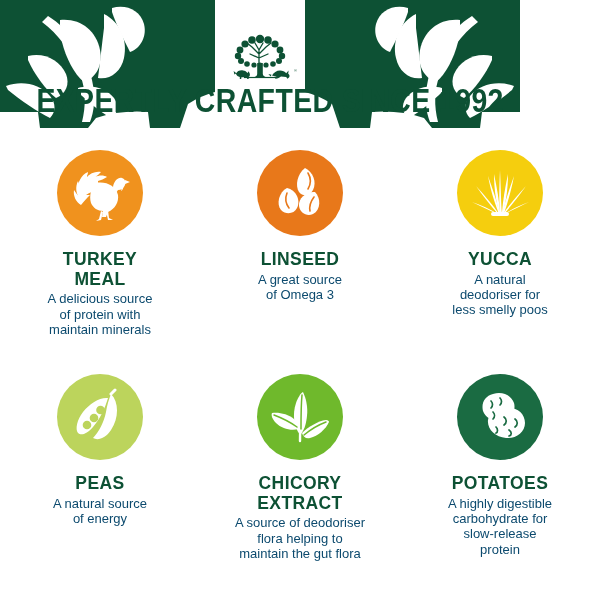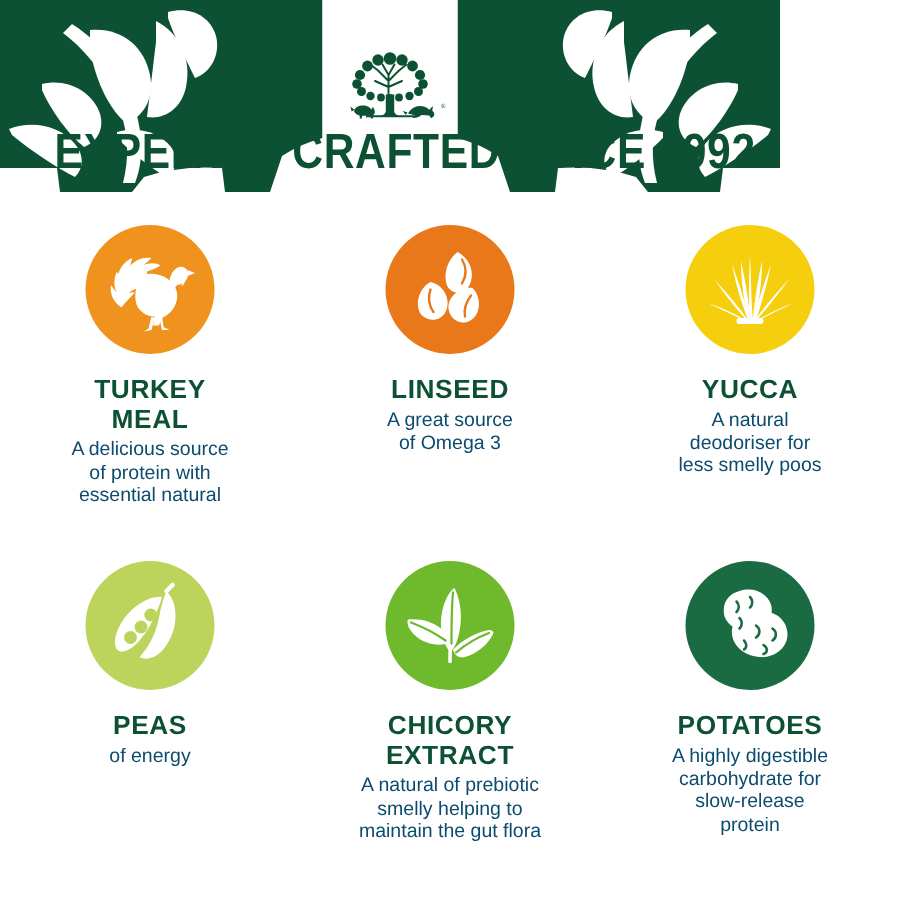--- a/index.html
+++ b/index.html
@@ -200,21 +200,21 @@
         </g>
       </svg>
     </div>
     <div class="feature-title">
       <div>TURKEY</div>
       <div>MEAL</div>
     </div>
     <div class="feature-desc">
       <div>A delicious source</div>
       <div>of protein with</div>
-      <div>essential natural</div>
+      <div>maintain minerals</div>
     </div>
   </div>
 
   <div class="feature-cell">
     <div class="icon-badge" style="background:#E8781A">
       <svg width="58" height="58" viewBox="0 0 58 58" aria-hidden="true">
         <g fill="#ffffff">
 
           <path d="M34 4 C42 8 46 18 42 26 C39 32 32 33 28 28 C24 22 26 10 34 4 Z"></path>
 
@@ -281,20 +281,21 @@
           <ellipse cx="29.5" cy="22" rx="4.3" ry="4.3"></ellipse>
         </g>
 
         <path d="M40 6 L44 2" stroke="#ffffff" stroke-width="3" stroke-linecap="round"></path>
       </svg>
     </div>
     <div class="feature-title">
       <div>PEAS</div>
     </div>
     <div class="feature-desc">
+      <div>A natural source</div>
       <div>of energy</div>
     </div>
   </div>
 
   <div class="feature-cell" style="margin-top:2px">
     <div class="icon-badge" style="background:#6FB92C">
       <svg width="60" height="60" viewBox="0 0 60 60" aria-hidden="true">
         <g fill="#ffffff">
 
           <path d="M30 48 C24 40 22 28 26 16 C28 10 31 6 33 5 C36 11 38 20 37 29 C36 38 34 44 30 48 Z"></path>
@@ -310,22 +311,22 @@
           <path d="M4 28 C12 31 20 35 27 40"></path>
           <path d="M56 35 C48 38 40 43 34 48"></path>
         </g>
       </svg>
     </div>
     <div class="feature-title">
       <div>CHICORY</div>
       <div>EXTRACT</div>
     </div>
     <div class="feature-desc">
-      <div>A natural of prebiotic</div>
-      <div>smelly helping to</div>
+      <div>A source of deodoriser</div>
+      <div>flora helping to</div>
       <div>maintain the gut flora</div>
     </div>
   </div>
 
   <div class="feature-cell" style="margin-top:2px">
     <div class="icon-badge" style="background:#1A6B42">
       <svg width="58" height="58" viewBox="0 0 58 58" aria-hidden="true">
         <g fill="#ffffff">
 
           <path d="M22 6 C31 3 40 7 43 15 C45 22 41 29 34 32 C25 35 15 31 12 23 C10 15 14 8 22 6 Z"></path>

